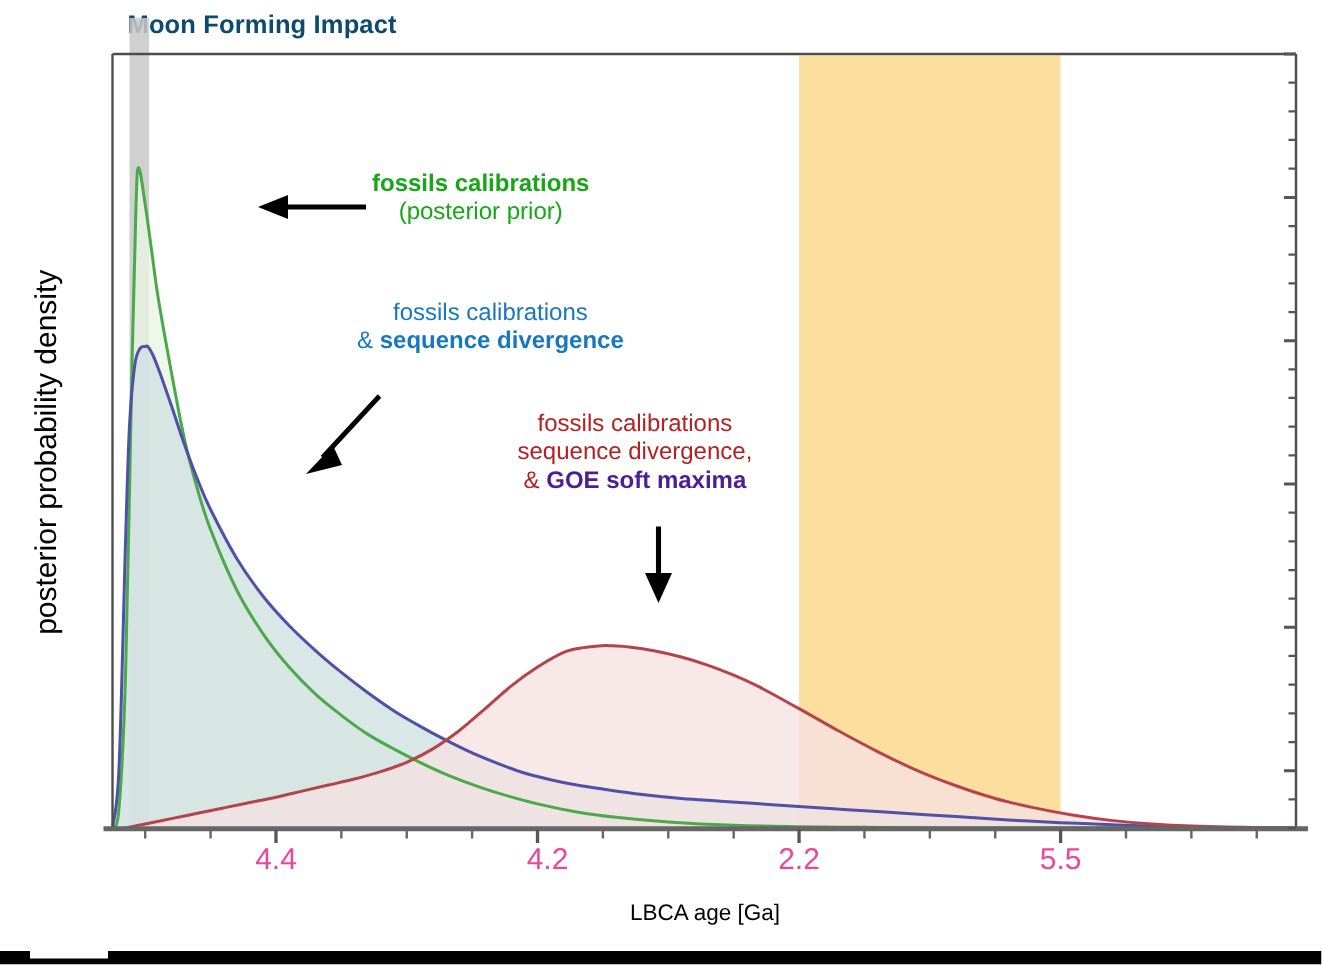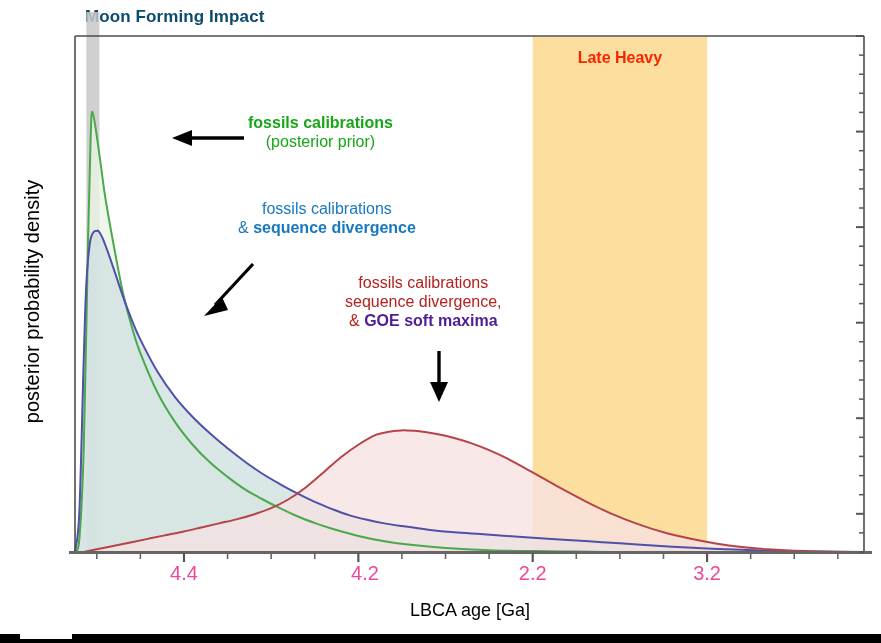--- a/index.html
+++ b/index.html
@@ -47,21 +47,21 @@
     white-space: nowrap;
   }
 
   
   .xlabel {
     position: absolute;
     left: 75px;
     top: 600px;
     width: 790px;
     text-align: center;
-    font-size: 18px;
+    font-size: 15px;
     color: #000000;
   }
 
   
   .tick-label {
     position: absolute;
     top: 562px;
     font-size: 20px;
     color: #ec4899;
     transform: translateX(-50%);
@@ -231,21 +231,20 @@
       </g>
 
       <g>
         <line x1="439" y1="351" x2="439" y2="385" stroke="#000000" stroke-width="3.4"></line>
         <polygon points="439,402 430,382 448,382" fill="#000000"></polygon>
       </g>
     </g>
   </svg>
 
   <div class="lhb-label" style="left: 544.89px;">
-    <span>Late Heavy</span>
   </div>
 
   <div class="annot annot-green">
     <span class="l1">fossils calibrations</span>
     <span class="l2">(posterior prior)</span>
   </div>
 
   <div class="annot annot-blue">
     <span class="l1">fossils calibrations</span>
     <span class="l2"><span>&amp; </span><span class="bold">sequence divergence</span></span>
@@ -253,17 +252,17 @@
 
   <div class="annot annot-red">
     <span class="l1">fossils calibrations</span>
     <span class="l2">sequence divergence,</span>
     <span class="l3"><span>&amp; </span><span class="bold">GOE soft maxima</span></span>
   </div>
 
   <div class="tick-label" style="left: 184px;">4.4</div>
   <div class="tick-label" style="left: 365px; text-align: right;">4.2</div>
   <div class="tick-label" style="left: 532.7px;">2.2</div>
-  <div class="tick-label" style="left: 707.1px;">3.2</div>
+  <div class="tick-label" style="left: 707.1px;">5.5</div>
 
   <div class="bottom-rule"></div>
   <div class="bottom-rule-gap"></div>
 </div>
 
 </body></html>

